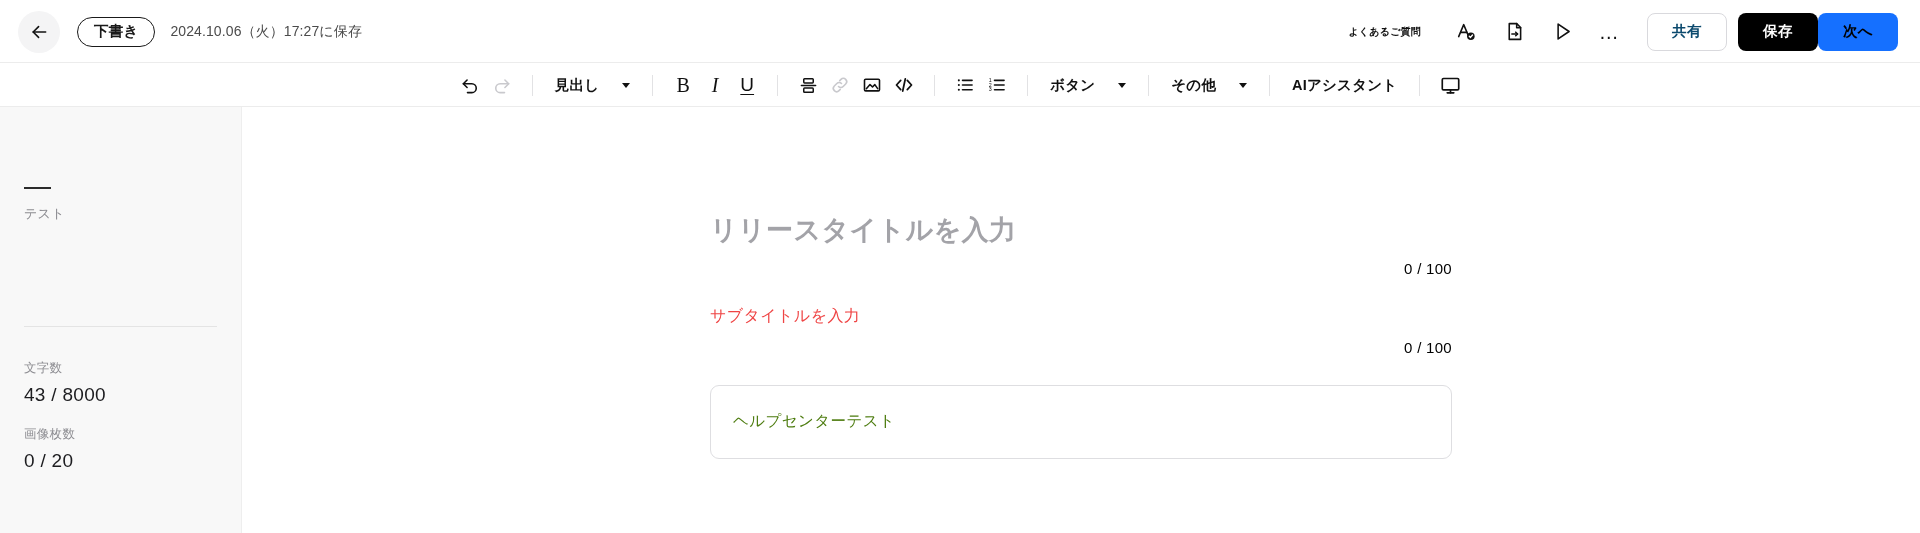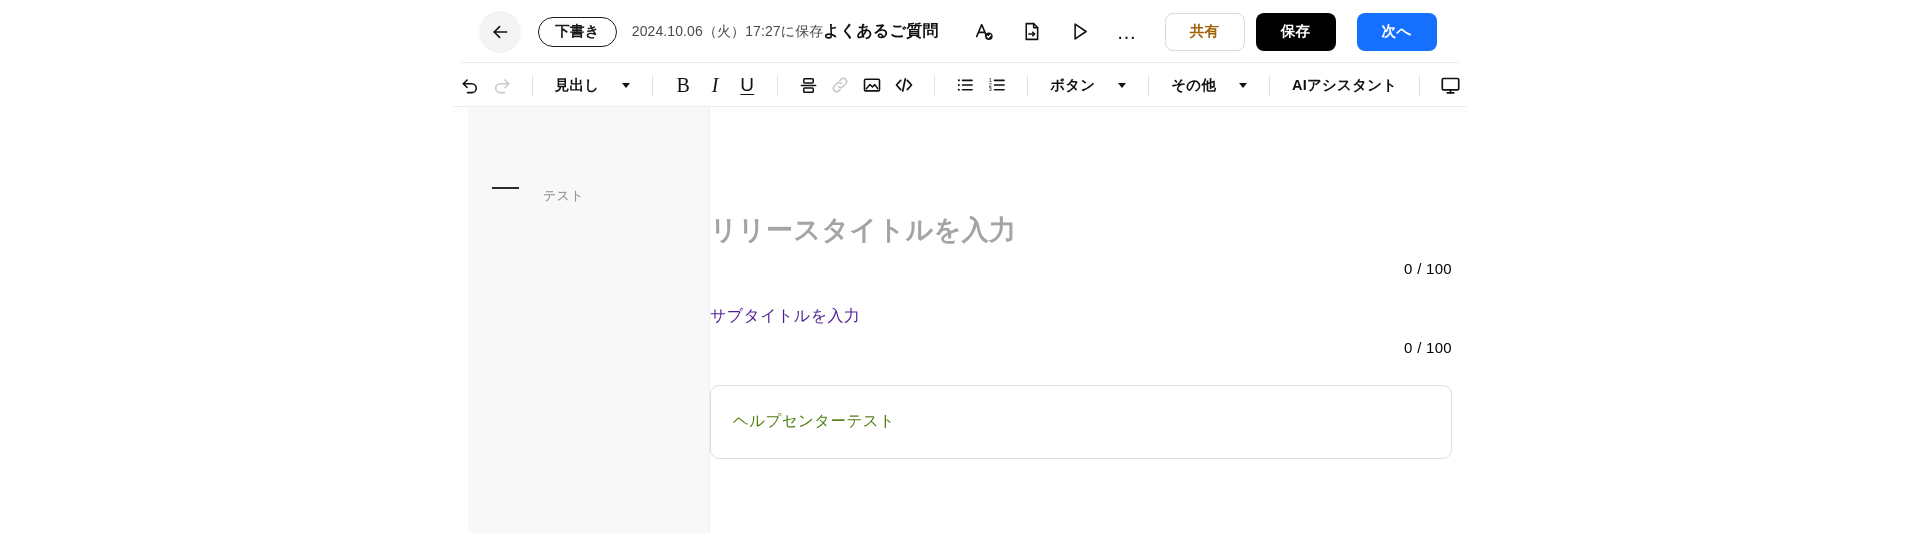--- a/index.html
+++ b/index.html
@@ -7,21 +7,21 @@
   html, body {
     width: 1920px;
     height: 533px;
     overflow: hidden;
     background: #ffffff;
     font-family: "Liberation Sans", "DejaVu Sans", sans-serif;
     color: #1a1a1a;
     -webkit-font-smoothing: antialiased;
   }
 
-  .app { width: 1920px; height: 533px; display: flex; flex-direction: column; align-items: center; }
+  .app { width: 1920px; height: 533px; display: flex; flex-direction: column; }
 
   
   .header {
     height: 63px;
     flex: 0 0 63px;
     display: flex;
     align-items: center;
     padding: 0 22px 0 18px;
     background: #fff;
     position: relative;
@@ -62,21 +62,21 @@
     margin-left: 15px;
     font-size: 14px;
     color: #4b4b4b;
     white-space: nowrap;
     letter-spacing: .1px;
   }
 
   .header-spacer { flex: 1 1 auto; }
 
   .faq-link {
-    font-size: 16px;
+    font-size: 10px;
     font-weight: 700;
     color: #111;
     white-space: nowrap;
     cursor: pointer;
     margin-right: 26px;
     letter-spacing: .2px;
   }
   .icon-btn {
     width: 38px; height: 38px;
     display: flex; align-items: center; justify-content: center;
@@ -95,33 +95,33 @@
     font-weight: 700;
     display: flex; align-items: center; justify-content: center;
     cursor: pointer;
     white-space: nowrap;
     letter-spacing: .4px;
     border: none;
     font-family: inherit;
   }
   .btn-share {
     min-width: 80px; padding: 0 20px;
-    background: #fff; color: #a16207;
+    background: #fff; color: #0c4a6e;
     border: 1px solid #d9d9dd;
     margin-left: 18px;
   }
   .btn-save {
     min-width: 80px; padding: 0 4px;
     background: #000; color: #fff;
     margin-left: 11px;
   }
   .btn-next {
     min-width: 80px; padding: 0 22px;
-    background: #1570ff; color: #ffffff;
-    margin-left: 21px;
+    background: #1570ff; color: #000000;
+    margin-left: 0;
   }
 
   
   .toolbar {
     height: 44px;
     flex: 0 0 44px;
     display: flex;
     align-items: center;
     justify-content: center;
     background: #fff;
@@ -175,21 +175,21 @@
   
   .body { flex: 1 1 auto; display: flex; min-height: 0; }
 
   .sidebar {
     width: 242px;
     flex: 0 0 242px;
     background: #f8f8f8;
     border-right: 1px solid #eeeeee;
     padding: 80px 0 0 0;
     display: flex;
-    flex-direction: row;
+    flex-direction: column;
     position: relative;
   }
   .side-dash {
     width: 27px; height: 2px;
     background: #2b2b2b;
     margin: 0 0 16px 24px;
   }
   .side-doc-name {
     font-size: 13px;
     color: #8d8d92;
@@ -238,21 +238,21 @@
   }
   .count {
     text-align: right;
     font-size: 15px;
     color: #000000;
     margin-top: 12px;
     letter-spacing: .3px;
   }
   .subtitle-field {
     font-size: 16px;
-    color: #4c1d95;
+    color: #ef4444;
     letter-spacing: .4px;
     margin-top: 29px;
     cursor: text;
   }
   .content-box {
     margin-top: 29px;
     border: 1px solid #dedee1;
     border-radius: 9px;
     min-height: 74px;
     padding: 25px 22px;
@@ -458,21 +458,29 @@
     </button>
   </div>
 
   <div class="body">
 
     <div class="sidebar">
       <div class="side-dash"></div>
       <div class="side-doc-name">テスト</div>
       <div class="side-divider"></div>
 
-
+      <div class="stat first">
+        <div class="stat-label">文字数</div>
+        <div class="stat-value">43 / 8000</div>
+      </div>
+
+      <div class="stat second">
+        <div class="stat-label">画像枚数</div>
+        <div class="stat-value">0 / 20</div>
+      </div>
     </div>
 
     <div class="canvas">
       <div class="doc">
 
         <div class="title-field">リリースタイトルを入力</div>
         <div class="count">0 / 100</div>
 
         <div class="subtitle-field">サブタイトルを入力</div>
         <div class="count">0 / 100</div>

